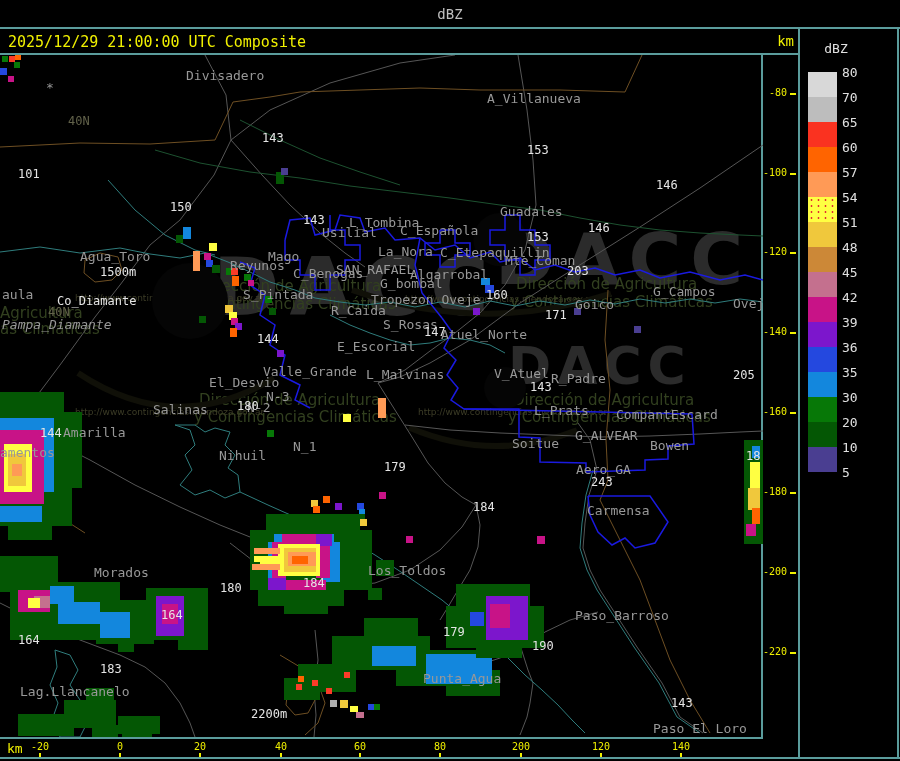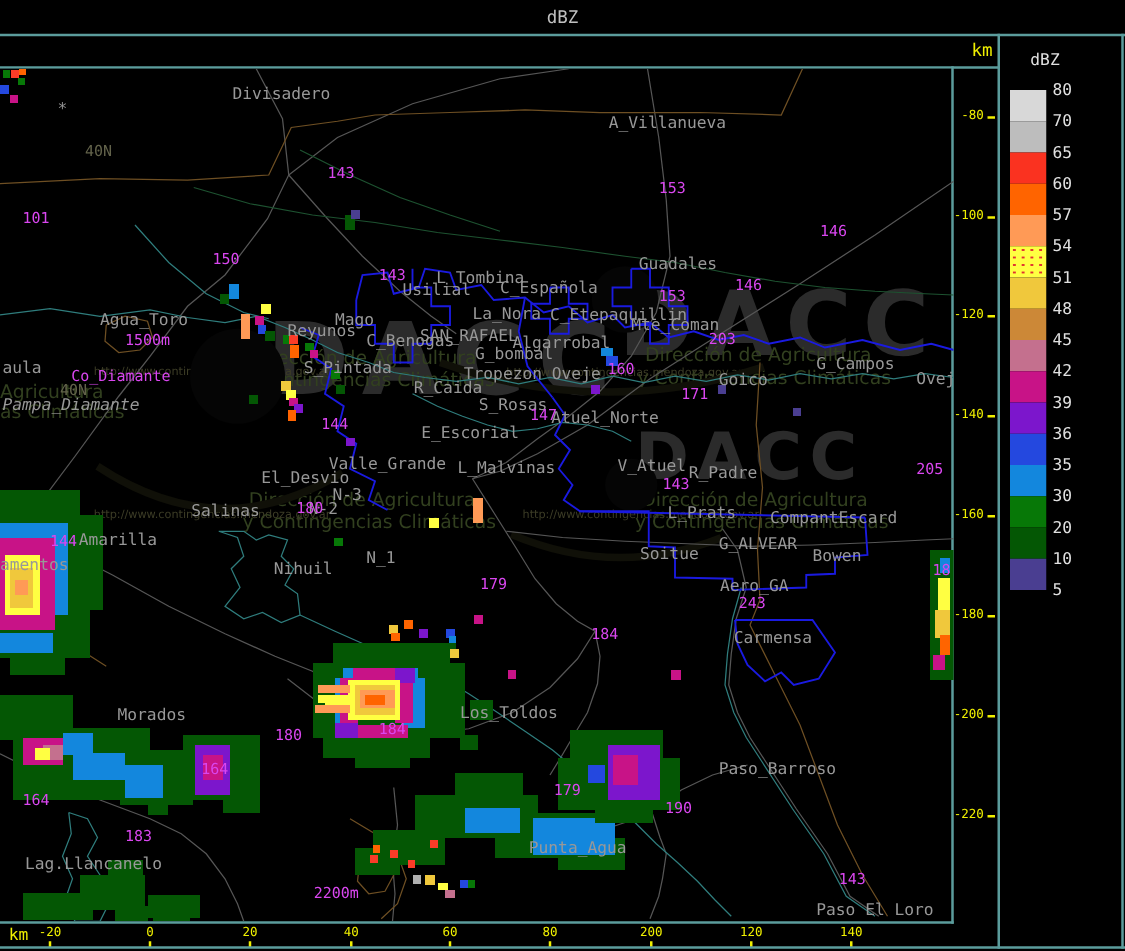--- a/index.html
+++ b/index.html
@@ -9,21 +9,21 @@
   #titlebar{position:absolute;left:0;top:0;width:900px;height:27px;}
   #titlebar .t{position:absolute;left:0;top:6px;width:900px;text-align:center;color:#c0c0c0;font-size:14px;}
   #timestamp{position:absolute;left:8px;top:33px;color:#f0f000;font-size:15px;}
   #km-top{position:absolute;left:760px;top:33px;width:34px;text-align:right;color:#f0f000;font-size:14px;}
   #map{position:absolute;left:0;top:55px;width:763px;height:682px;background:#000;overflow:hidden;}
   #wm-layer{position:absolute;left:0;top:0;width:763px;height:682px;z-index:1;}
   #map-svg{position:absolute;left:0;top:0;z-index:2;}
   #map-labels{position:absolute;left:0;top:0;width:763px;height:682px;z-index:3;}
   .lbl{position:absolute;white-space:pre;font-size:13px;line-height:13px;}
   .p{color:#989898;}
-  .n{color:#d946ef;font-size:12px;}
+  .n{color:#e5e5e5;font-size:12px;}
   .g{color:#62624a;font-size:12px;}
   .wm-dacc{position:absolute;color:#2b2b2b;font-weight:bold;font-family:"DejaVu Sans","Liberation Sans",sans-serif;line-height:1;}
   .wm-line{position:absolute;color:#32401f;font-size:15px;font-family:"DejaVu Sans","Liberation Sans",sans-serif;white-space:pre;}
   .wm-url{position:absolute;color:#3c3c26;font-size:9px;font-family:"DejaVu Sans","Liberation Sans",sans-serif;white-space:pre;}
   polyline,path{fill:none;}
   .road{stroke:#565656;stroke-width:1;}
   .river{stroke:#2f7d7d;stroke-width:1;}
   .griver{stroke:#1d5230;stroke-width:1;}
   .bound{stroke:#1a1ae0;stroke-width:1.5;}
   .brown{stroke:#6e4f23;stroke-width:1;}
@@ -38,20 +38,21 @@
 </style>
 </head>
 <body>
 
 <div id="screen">
   <div id="titlebar">
     <div class="t">dBZ</div>
   </div>
   <div class="tealline" style="left:0;top:27px;width:900px;height:2px;"></div>
 
+  <div id="timestamp">2025/12/29 21:00:00 UTC Composite</div>
   <div id="km-top">km</div>
 
   <div class="tealline" style="left:0;top:53px;width:800px;height:2px;"></div>
 
   <div id="map">
     <div id="wm-layer">
         <div class="wm-dacc" style="left: 213px; top: 193px; font-size: 80px; letter-spacing: 10px;">DACC</div>
         <div class="wm-dacc" style="left: 495px; top: 168px; font-size: 72px; letter-spacing: 9px;">DACC</div>
         <div class="wm-dacc" style="left: 508px; top: 285px; font-size: 52px; letter-spacing: 6px;">DACC</div>
         <div class="wm-line" style="left: 200px; top: 222px;">Dirección de Agricultura</div>
@@ -251,21 +252,21 @@
         <rect x="379" y="437" width="7" height="7" fill="#c81387" shape-rendering="crispEdges"></rect>
         <rect x="406" y="481" width="7" height="7" fill="#c81387" shape-rendering="crispEdges"></rect>
         <rect x="537" y="481" width="8" height="8" fill="#c81387" shape-rendering="crispEdges"></rect>
         <rect x="343" y="359" width="8" height="8" fill="#ffff42" shape-rendering="crispEdges"></rect>
         <rect x="378" y="343" width="8" height="20" fill="#ff9a56" shape-rendering="crispEdges"></rect>
         <rect x="267" y="375" width="7" height="7" fill="#077807" shape-rendering="crispEdges"></rect>
       </svg>
     <div id="map-labels">
         <div class="lbl p" style="left: 186px; top: 14px;">Divisadero</div>
         <div class="lbl p" style="left: 487px; top: 37px;">A_Villanueva</div>
-        <div class="lbl p" style="left: 511px; top: 150px;">Guadales</div>
+        <div class="lbl p" style="left: 500px; top: 150px;">Guadales</div>
         <div class="lbl p" style="left: 349px; top: 161px;">L_Tombina</div>
         <div class="lbl p" style="left: 322px; top: 171px;">Usilial</div>
         <div class="lbl p" style="left: 400px; top: 169px;">C_Española</div>
         <div class="lbl p" style="left: 378px; top: 190px;">La_Nora</div>
         <div class="lbl p" style="left: 440px; top: 191px;">C_Etepaquillin</div>
         <div class="lbl p" style="left: 505px; top: 199px;">Mte_Coman</div>
         <div class="lbl p" style="left: 268px; top: 195px;">Mago</div>
         <div class="lbl p" style="left: 230px; top: 204px;">Reyunos</div>
         <div class="lbl p" style="left: 293px; top: 212px;">C_Benogas</div>
         <div class="lbl p" style="left: 336px; top: 208px;">SAN_RAFAEL</div>

